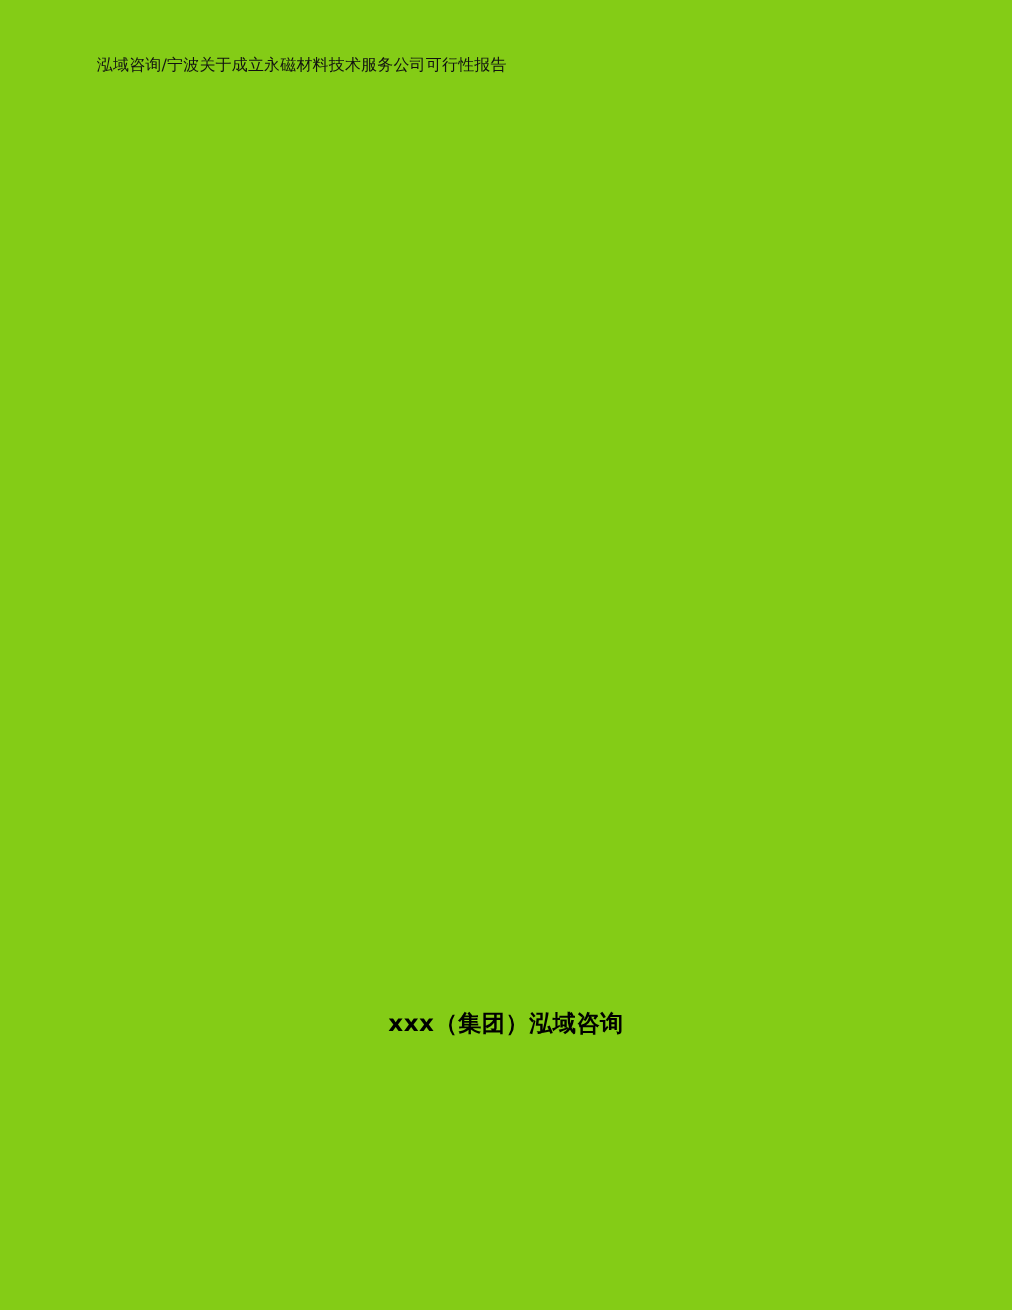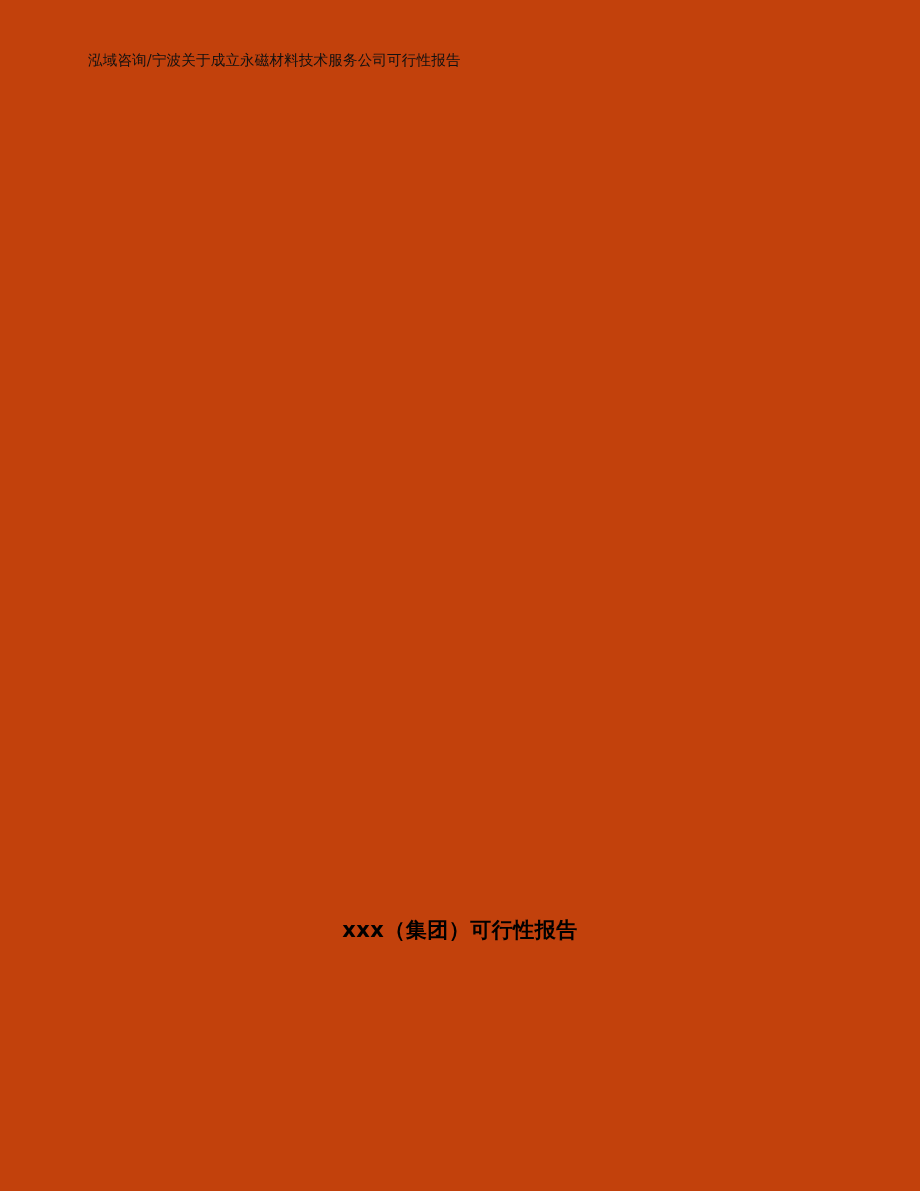--- a/index.html
+++ b/index.html
@@ -4,21 +4,21 @@
 <style>
   html, body {
     margin: 0;
     padding: 0;
     background: #ffffff;
   }
   .page {
     position: relative;
     width: 920px;
     height: 1191px;
-    background: #c2410c;
+    background: #84cc16;
     font-family: "Liberation Serif", "DejaVu Serif", serif;
     color: #000000;
     overflow: hidden;
     box-sizing: border-box;
   }
   .header {
     position: absolute;
     top: 50px;
     left: 88px;
     right: 88px;
@@ -67,16 +67,16 @@
 </style>
 </head>
 <body>
 
 <div class="page">
 
   <div class="header">泓域咨询/宁波关于成立永磁材料技术服务公司可行性报告</div>
 
 
   <div class="company-block">
-    <div class="company-name">xxx（集团）可行性报告</div>
+    <div class="company-name">xxx（集团）泓域咨询</div>
   </div>
 
 </div>
 
 </body></html>

